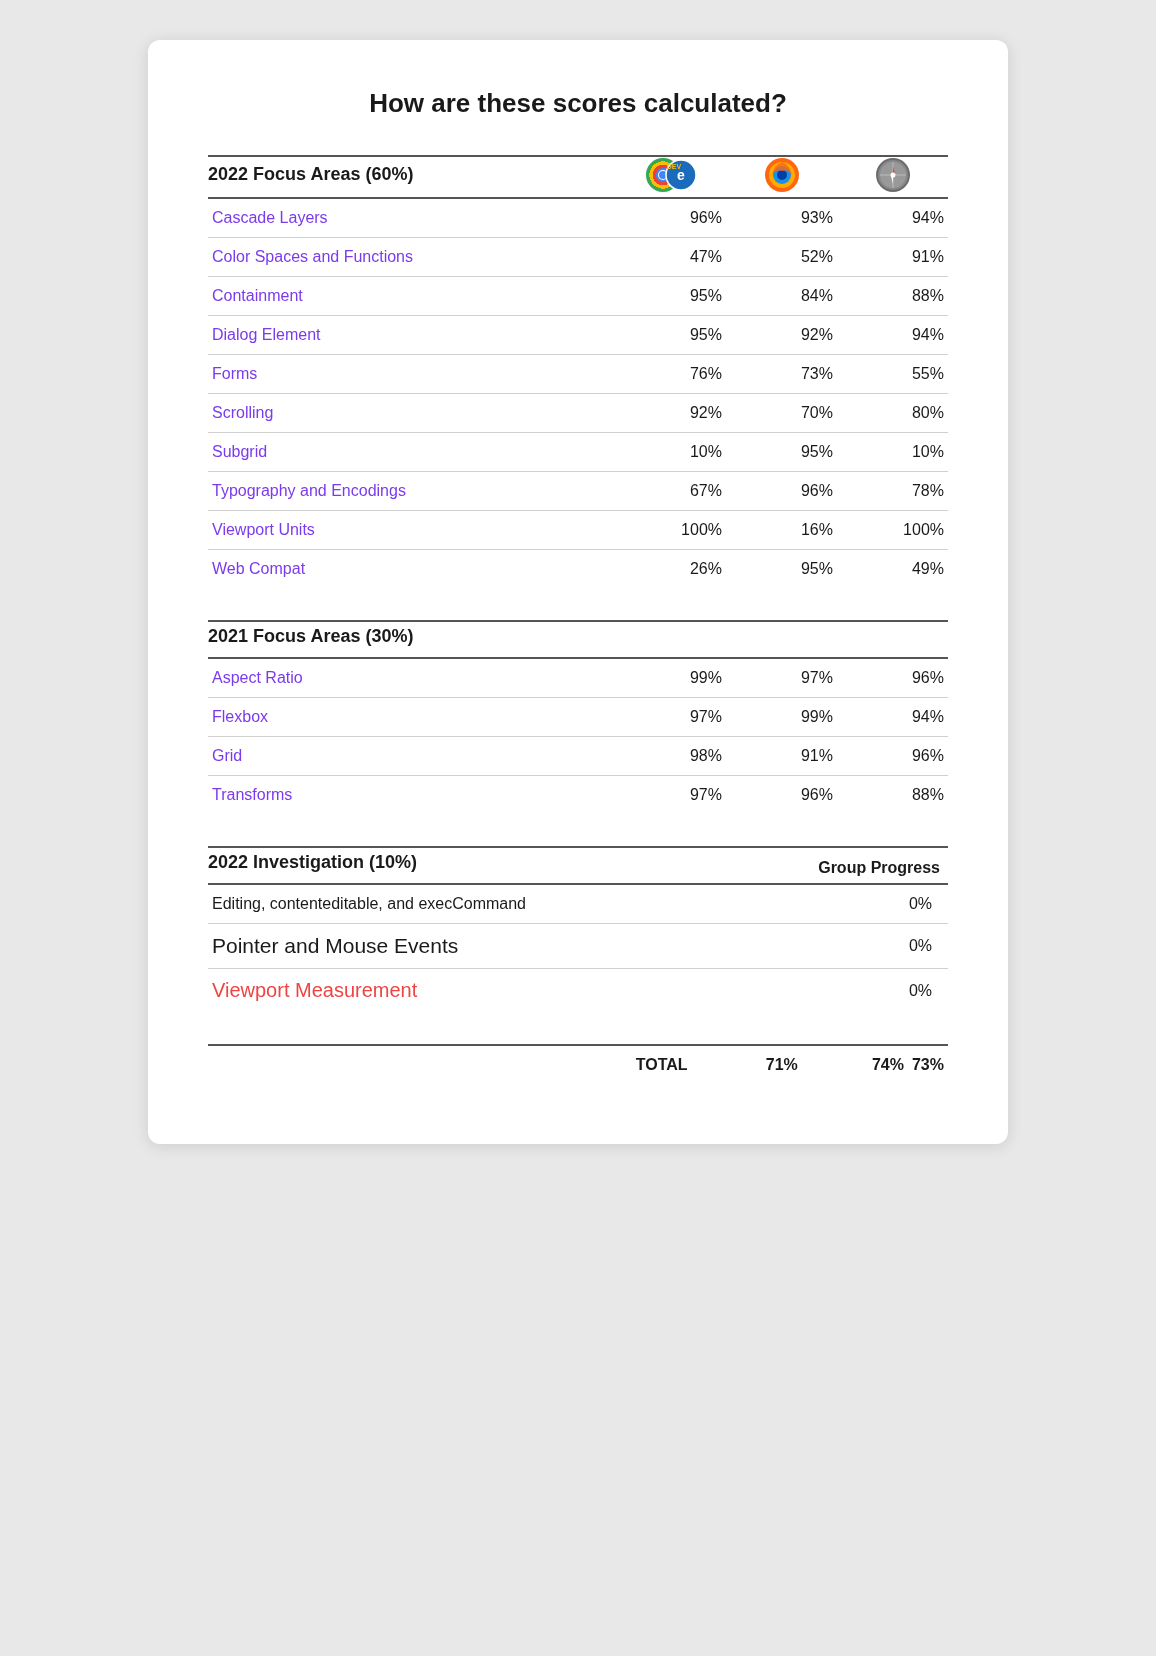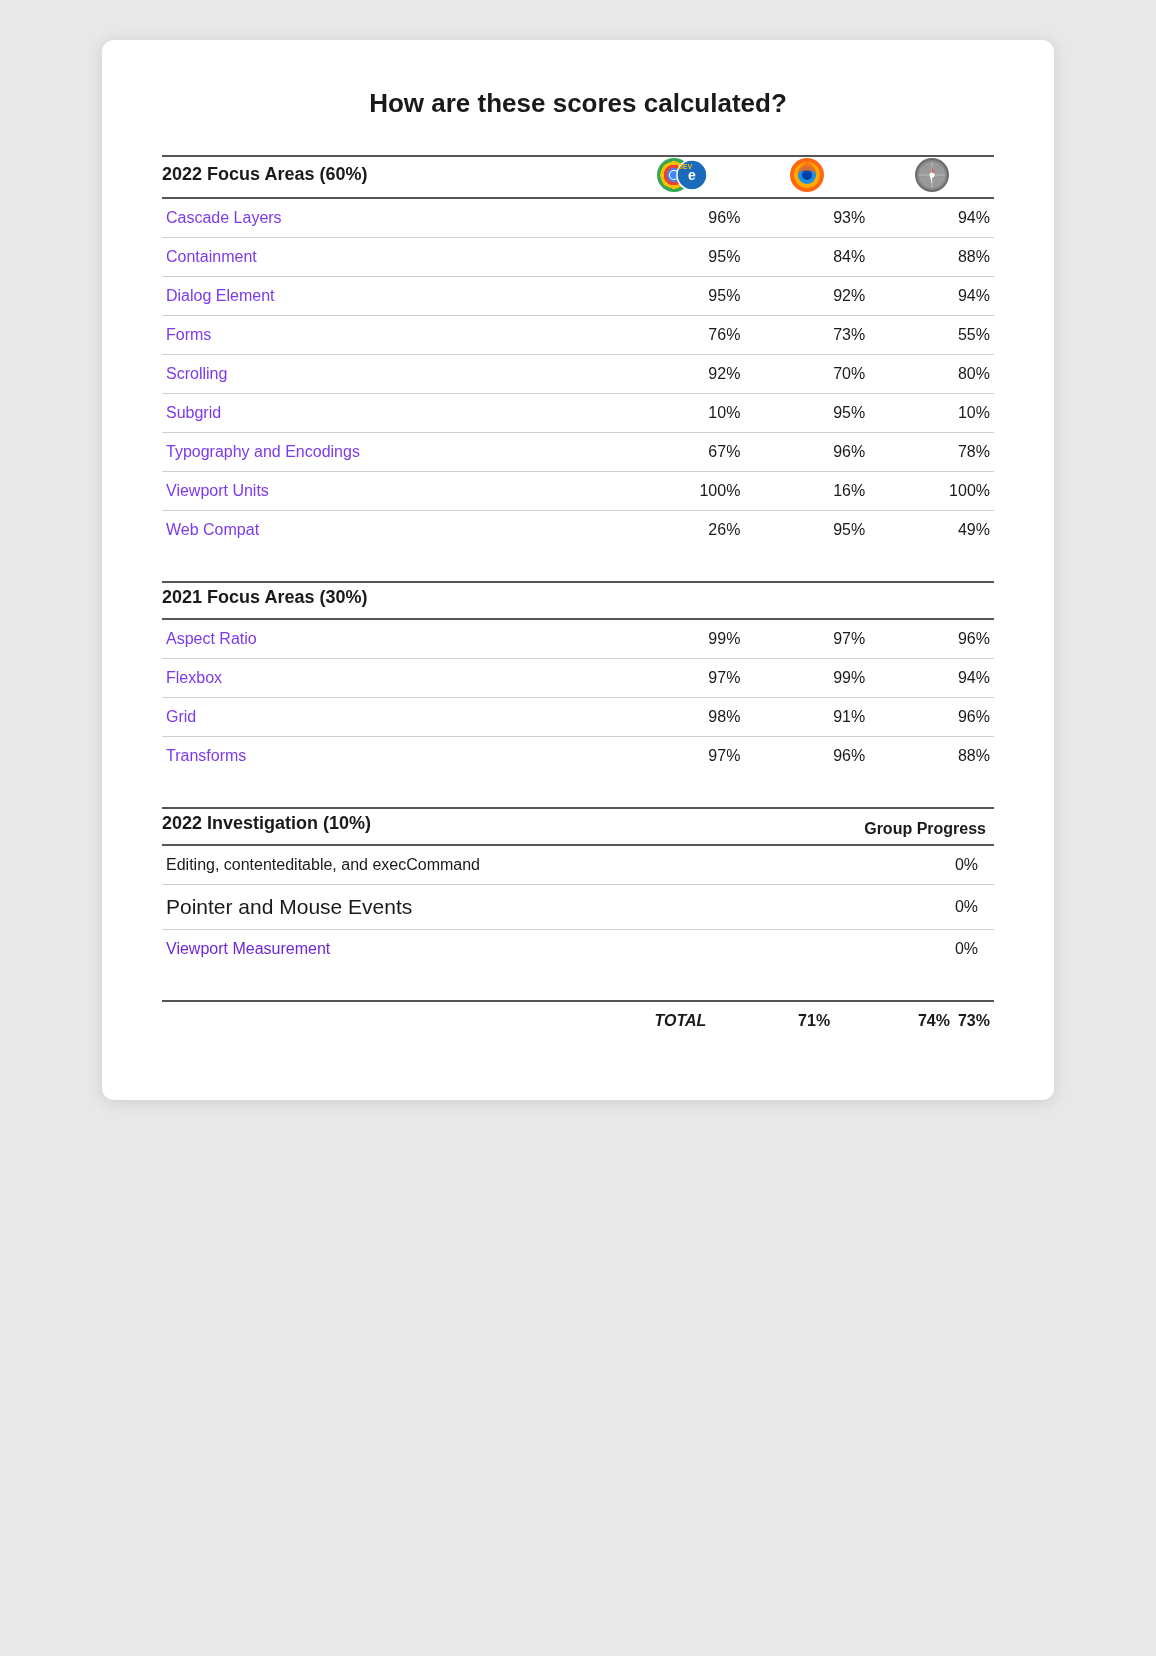--- a/index.html
+++ b/index.html
@@ -9,21 +9,21 @@
       justify-content: center;
       align-items: flex-start;
       min-height: 100vh;
       padding: 40px 20px;
       font-family: -apple-system, BlinkMacSystemFont, 'Segoe UI', sans-serif;
     }
     .card {
       background: #ffffff;
       border-radius: 12px;
       box-shadow: 0 2px 16px rgba(0,0,0,0.12);
-      width: 952px;
+      width: 860px;
       padding: 48px 60px 60px 60px;
     }
     .page-title {
       font-size: 26px;
       font-weight: 700;
       text-align: center;
       color: #1a1a1a;
       margin-bottom: 36px;
     }
     .section {
@@ -141,20 +141,26 @@
         </tr>
       </thead>
       <tbody id="focus-2022-body">
       <tr>
     <td class="feature-name-cell" style="cursor:pointer;">Cascade Layers</td>
     <td class="score-cell">96%</td>
     <td class="score-cell">93%</td>
     <td class="score-cell">94%</td>
   </tr>
           <tr>
+    <td class="feature-name-cell" style="cursor:pointer;">Color Spaces and Functions</td>
+    <td class="score-cell">47%</td>
+    <td class="score-cell">52%</td>
+    <td class="score-cell">91%</td>
+  </tr>
+          <tr>
     <td class="feature-name-cell" style="cursor:pointer;">Containment</td>
     <td class="score-cell">95%</td>
     <td class="score-cell">84%</td>
     <td class="score-cell">88%</td>
   </tr>
           <tr>
     <td class="feature-name-cell" style="cursor:pointer;">Dialog Element</td>
     <td class="score-cell">95%</td>
     <td class="score-cell">92%</td>
     <td class="score-cell">94%</td>
@@ -251,31 +257,31 @@
       <tbody id="investigation-body">
       <tr>
     <td colspan="2" style="color:#1a1a1a; font-size:16px; padding:10px 4px;">Editing, contenteditable, and execCommand</td>
     <td style="text-align:right; font-size:16px; padding:10px 16px 10px 4px; color:#1a1a1a;">0%</td>
   </tr>
           <tr>
     <td colspan="2" style="color:#1a1a1a; font-size:21px; padding:10px 4px;">Pointer and Mouse Events</td>
     <td style="text-align:right; font-size:16px; padding:10px 16px 10px 4px; color:#1a1a1a;">0%</td>
   </tr>
           <tr>
-    <td colspan="2" style="color:#6d28d9; font-size:16px; padding:10px 4px;">Viewport Measurement</td>
+    <td colspan="2" style="color:#ef4444; font-size:20px; padding:10px 4px;">Viewport Measurement</td>
     <td style="text-align:right; font-size:16px; padding:10px 16px 10px 4px; color:#1a1a1a;">0%</td>
   </tr>
         </tbody>
     </table>
   </div>
 
   <table class="data-table" style="margin-top: 8px;">
     <tbody>
       <tr class="total-row">
         <td style="width:55%"></td>
-        <td class="total-label" style="width:15%; text-align:right; padding-right:8px;font-style:italic;">TOTAL</td>
+        <td class="total-label" style="width:15%; text-align:right; padding-right:8px;">TOTAL</td>
         <td class="total-score">71%</td>
         <td class="total-score">74%</td>
         <td class="total-score">73%</td>
       </tr>
     </tbody>
   </table>
 </div>
 
 </body></html>

